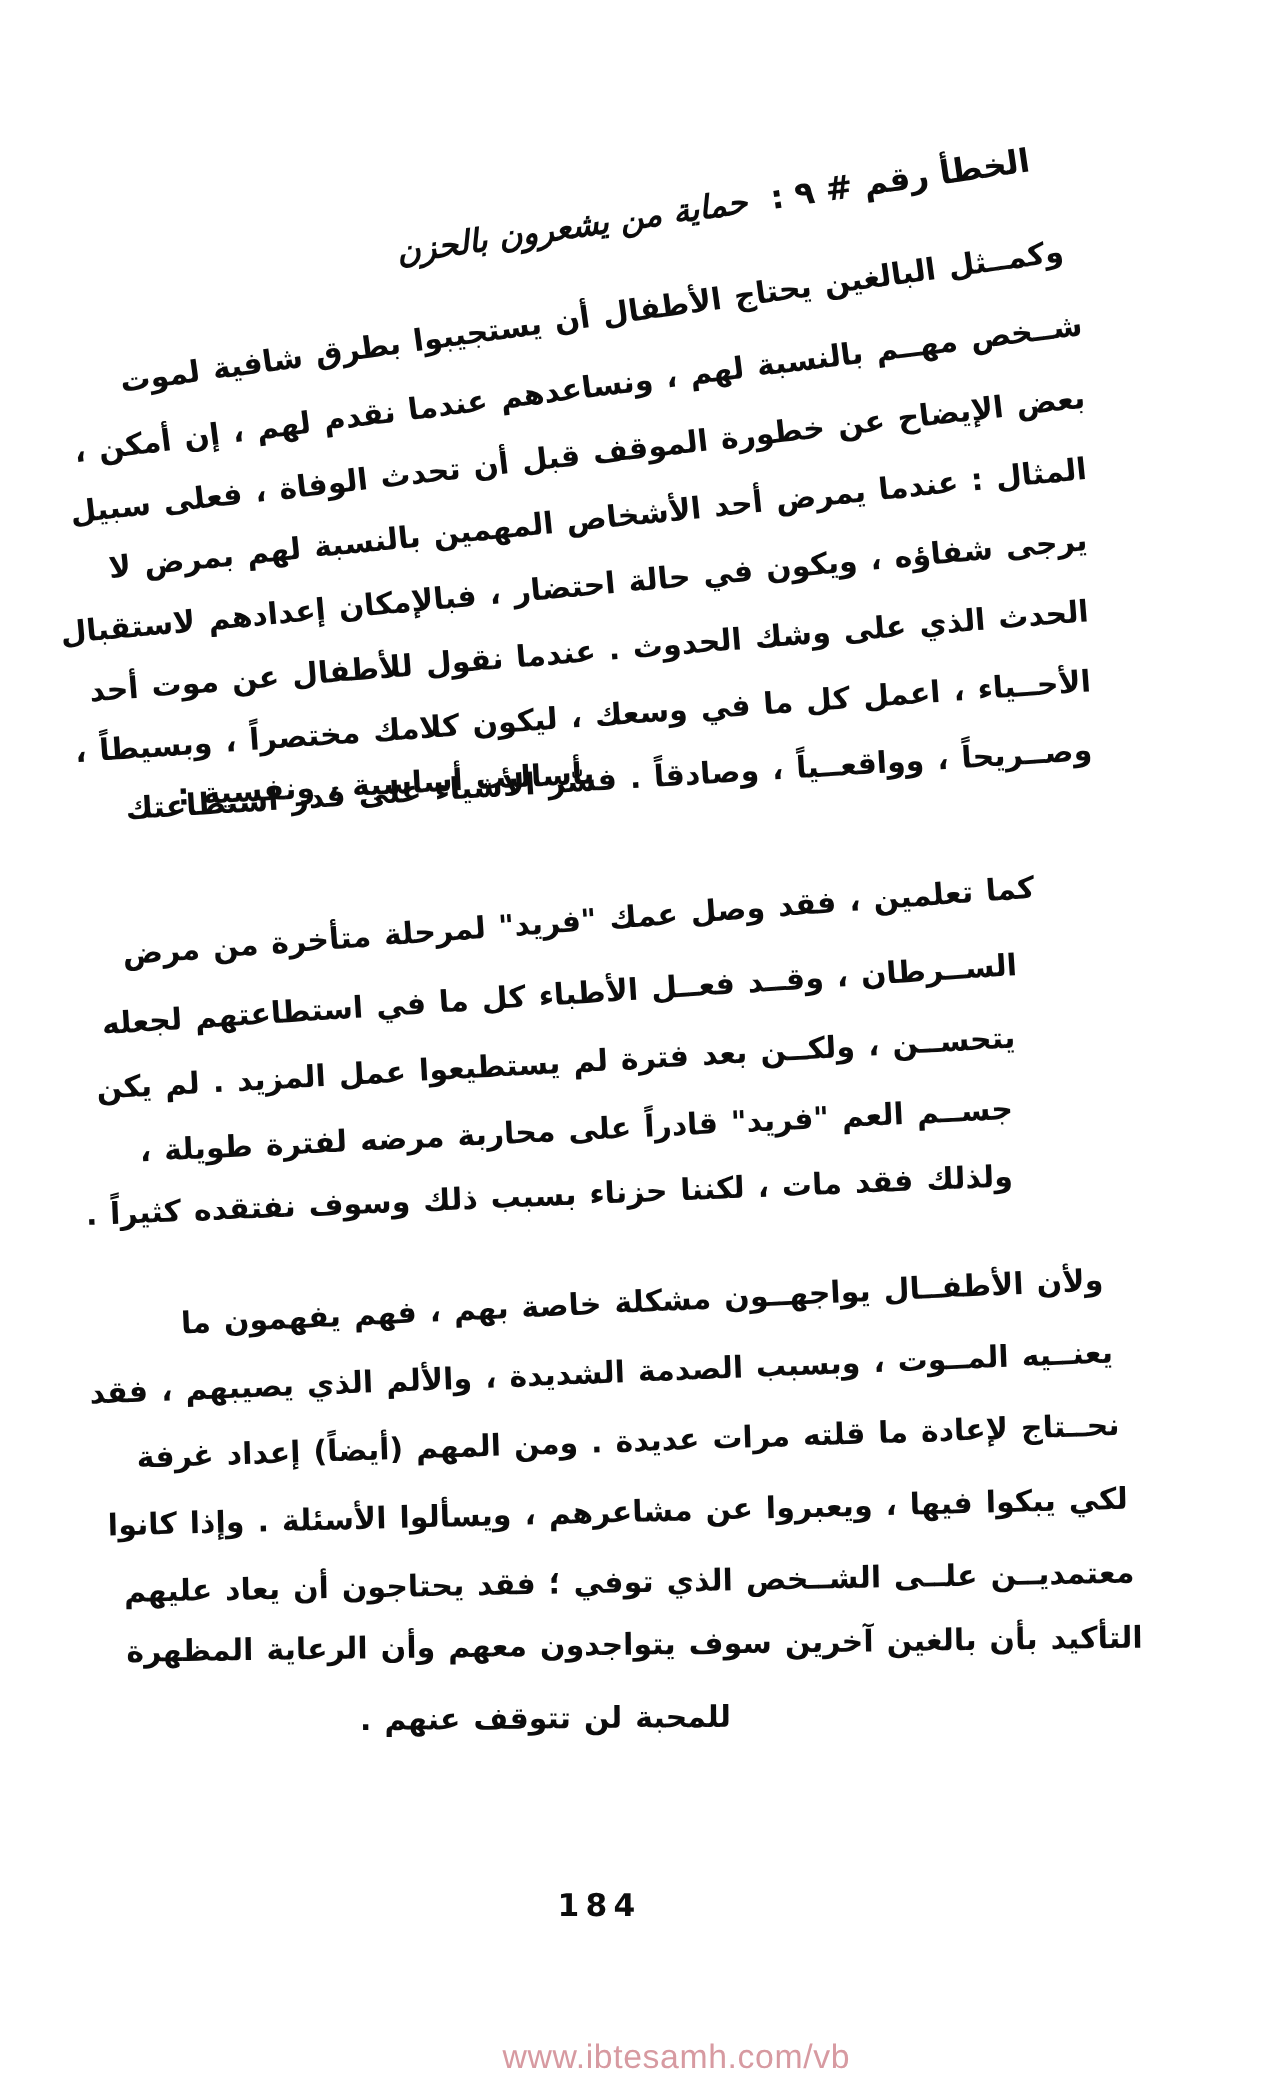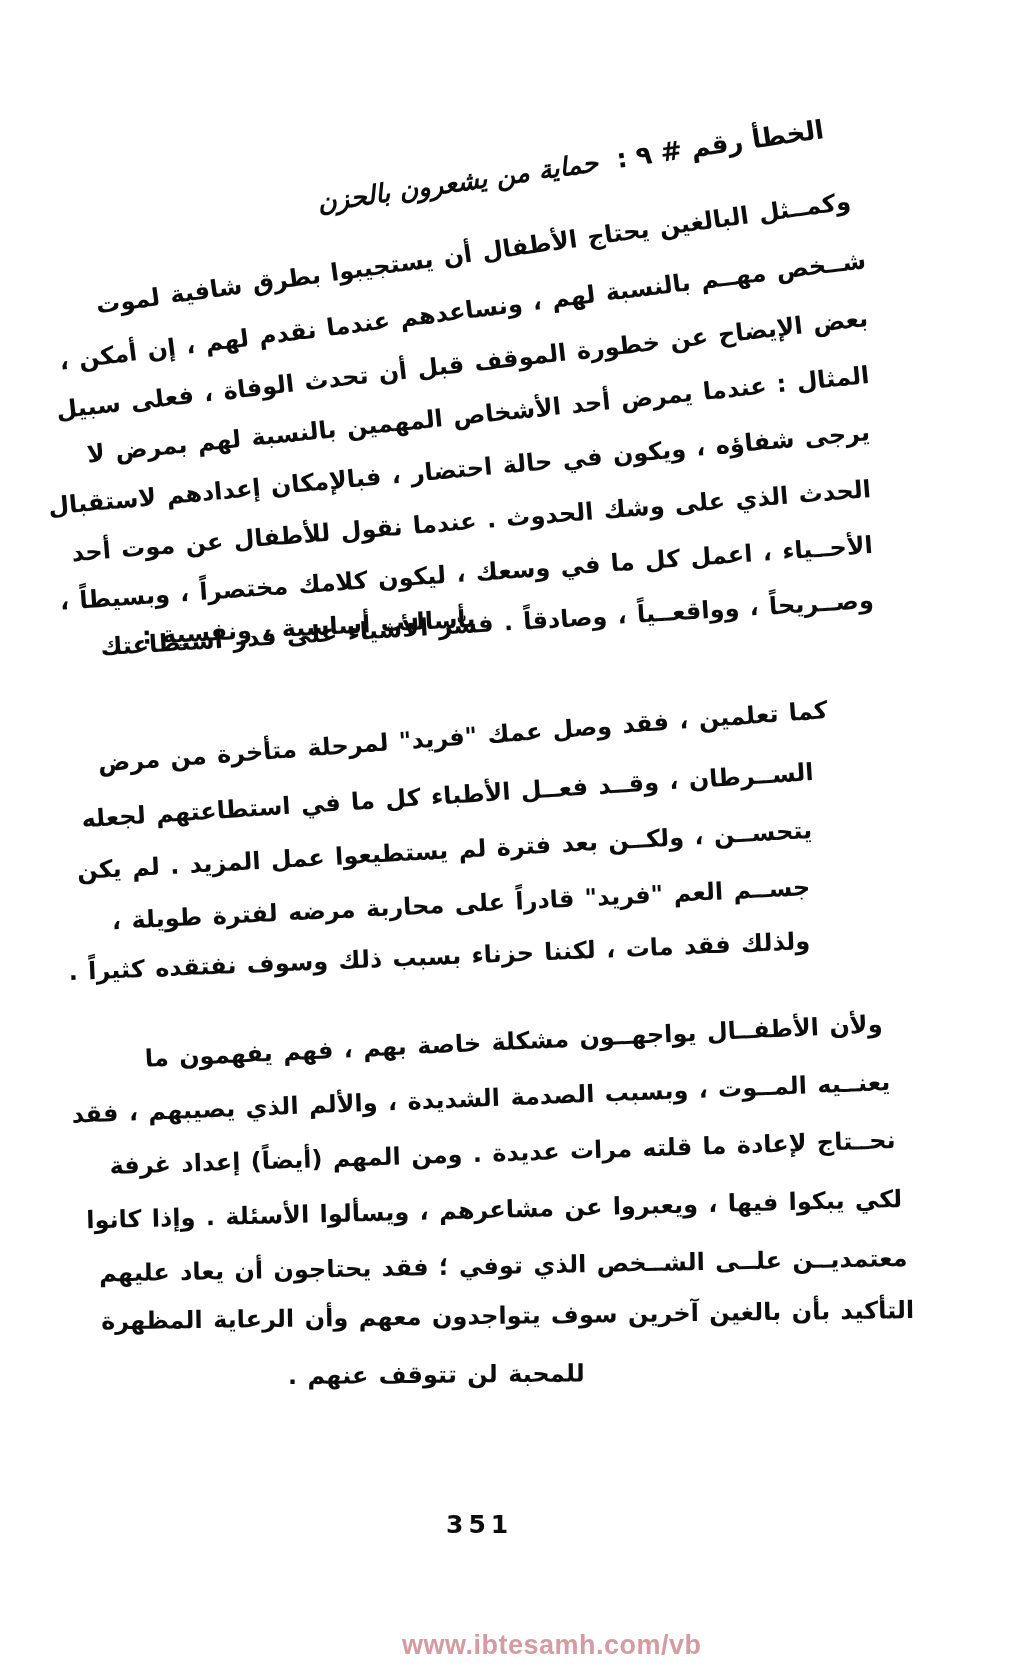--- a/index.html
+++ b/index.html
@@ -74,21 +74,21 @@
     font-weight: 700;
     letter-spacing: 5px;
     color: #0d0d0d;
   }
   .watermark {
     position: absolute;
     top: 1630px; left: 402px;
     direction: ltr;
     font-family: "Liberation Sans", sans-serif;
     font-size: 27px;
-    font-weight: 700;
+    font-weight: 400;
     letter-spacing: 0.5px;
     color: #d79aa1;
   }
 </style>
 </head>
 <body>
 
 <main class="scan-page">
 
   <div class="title-line">
@@ -113,17 +113,17 @@
   <div class="line e4">ولذلك فقد مات ، لكننا حزناء بسبب ذلك وسوف نفتقده كثيراً .</div>
 
   <div class="line c0">ولأن الأطفــال يواجهــون مشكلة خاصة بهم ، فهم يفهمون ما</div>
   <div class="line c1">يعنــيه المــوت ، وبسبب الصدمة الشديدة ، والألم الذي يصيبهم ، فقد</div>
   <div class="line c2">نحــتاج لإعادة ما قلته مرات عديدة . ومن المهم (أيضاً) إعداد غرفة</div>
   <div class="line c3">لكي يبكوا فيها ، ويعبروا عن مشاعرهم ، ويسألوا الأسئلة . وإذا كانوا</div>
   <div class="line c4">معتمديــن علــى الشــخص الذي توفي ؛ فقد يحتاجون أن يعاد عليهم</div>
   <div class="line c5">التأكيد بأن بالغين آخرين سوف يتواجدون معهم وأن الرعاية المظهرة</div>
   <div class="line c6 left-anchor">للمحبة لن تتوقف عنهم .</div>
 
-  <div class="page-number">351</div>
+  <div class="page-number">184</div>
 
   <div class="watermark">www.ibtesamh.com/vb</div>
 
 </main>
 
 </body></html>

